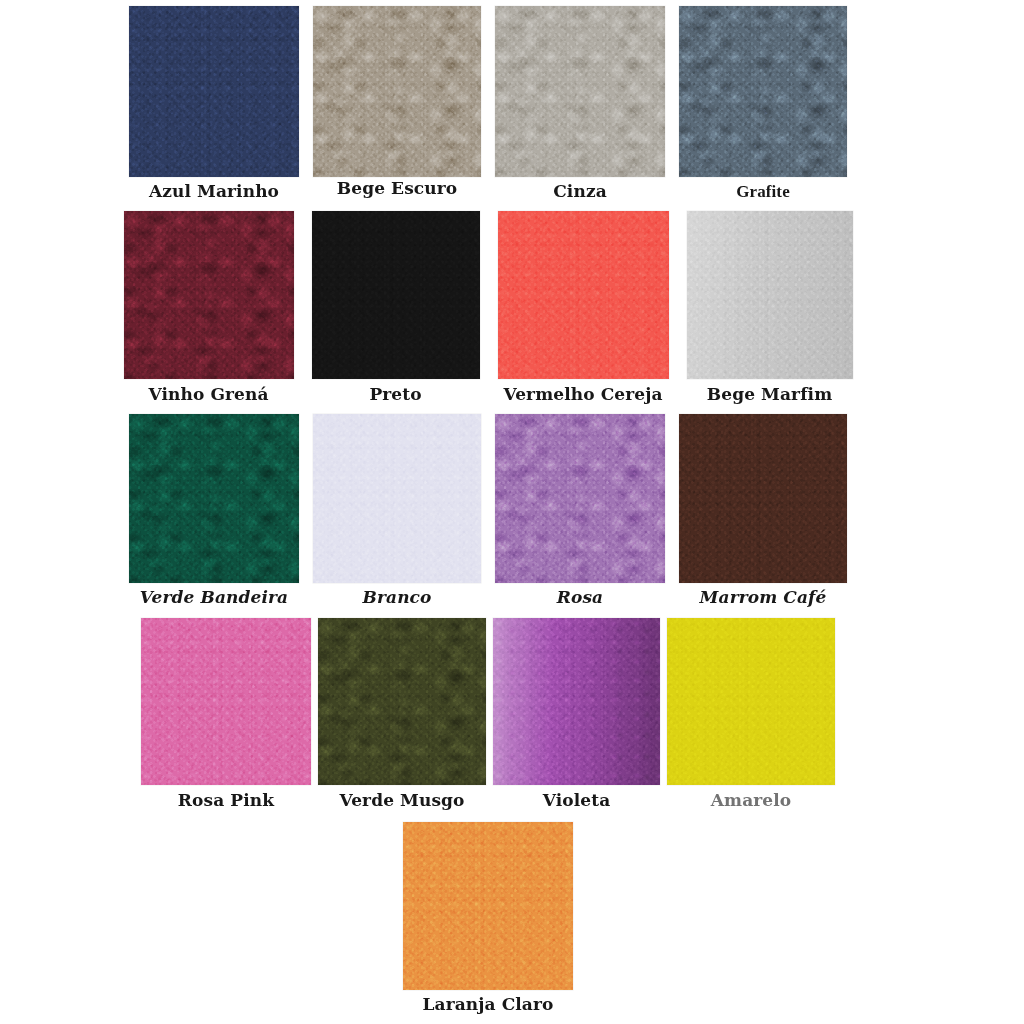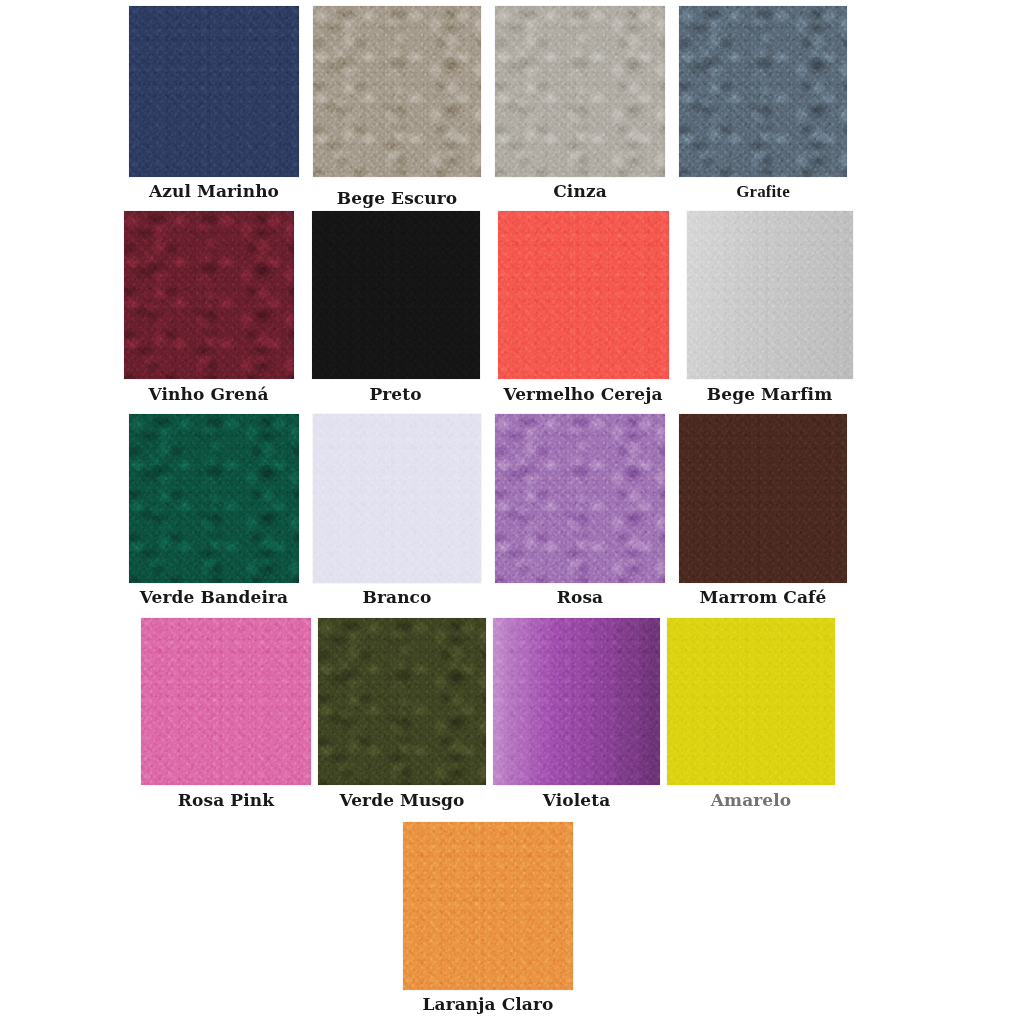--- a/index.html
+++ b/index.html
@@ -123,21 +123,21 @@
 <body style="background: rgb(255, 255, 255);">
 
 <div id="swatch-board">
     <div class="swatch-row" style="top: 6px; gap: 14px;">
       <div class="swatch-cell">
         <div class="swatch-chip tex-fine" title="Azul Marinho" style="width: 170px; height: 171px; background: rgb(46, 60, 97);"></div>
         <div class="swatch-label" style="color: rgb(24, 24, 24); margin-top: 6px;">Azul Marinho</div>
       </div>
       <div class="swatch-cell">
         <div class="swatch-chip tex-mottle" title="Bege Escuro" style="width: 168px; height: 171px; background: rgb(165, 155, 140);"></div>
-        <div class="swatch-label" style="color: rgb(24, 24, 24); margin-top: 13px;">Bege Escuro</div>
+        <div class="swatch-label" style="color: rgb(24, 24, 24); margin-top: 3px;">Bege Escuro</div>
       </div>
       <div class="swatch-cell">
         <div class="swatch-chip tex-mottle" title="Cinza" style="width: 170px; height: 171px; background: rgb(176, 172, 164);"></div>
         <div class="swatch-label" style="color: rgb(24, 24, 24); margin-top: 6px;">Cinza</div>
       </div>
       <div class="swatch-cell">
         <div class="swatch-chip tex-mottle" title="Grafite" style="width: 168px; height: 171px; background: rgb(90, 106, 120);"></div>
         <div class="swatch-label" style="color: rgb(24, 24, 24); margin-top: 6px; font-family: Liberation Serif, serif;">Grafite</div>
       </div>
     </div>
@@ -154,21 +154,21 @@
         <div class="swatch-chip tex-fine" title="Vermelho Cereja" style="width: 171px; height: 168px; background: rgb(244, 88, 79);"></div>
         <div class="swatch-label" style="color: rgb(24, 24, 24); margin-top: 7px;">Vermelho Cereja</div>
       </div>
       <div class="swatch-cell">
         <div class="swatch-chip tex-flat" title="Bege Marfim" style="width: 166px; height: 168px; background: rgb(198, 198, 198);">
           <div class="swatch-sheen" style="background-image: linear-gradient(100deg, rgba(255, 255, 255, 0.3) 0%, rgba(255, 255, 255, 0.05) 42%, rgba(0, 0, 0, 0.05) 100%);"></div>
         </div>
         <div class="swatch-label" style="color: rgb(24, 24, 24); margin-top: 7px;">Bege Marfim</div>
       </div>
     </div>
-    <div class="swatch-row" style="top: 414px; gap: 14px;">
+    <div class="swatch-row" style="top: 414px; gap: 14px; font-style: italic;">
       <div class="swatch-cell">
         <div class="swatch-chip tex-mottle" title="Verde Bandeira" style="width: 170px; height: 169px; background: rgb(13, 81, 63);"></div>
         <div class="swatch-label" style="color: rgb(24, 24, 24); margin-top: 6px;">Verde Bandeira</div>
       </div>
       <div class="swatch-cell">
         <div class="swatch-chip tex-fine" title="Branco" style="width: 168px; height: 169px; background: rgb(226, 226, 240);"></div>
         <div class="swatch-label" style="color: rgb(24, 24, 24); margin-top: 6px;">Branco</div>
       </div>
       <div class="swatch-cell">
         <div class="swatch-chip tex-mottle" title="Roxo" style="width: 170px; height: 169px; background: rgb(160, 116, 180);"></div>

